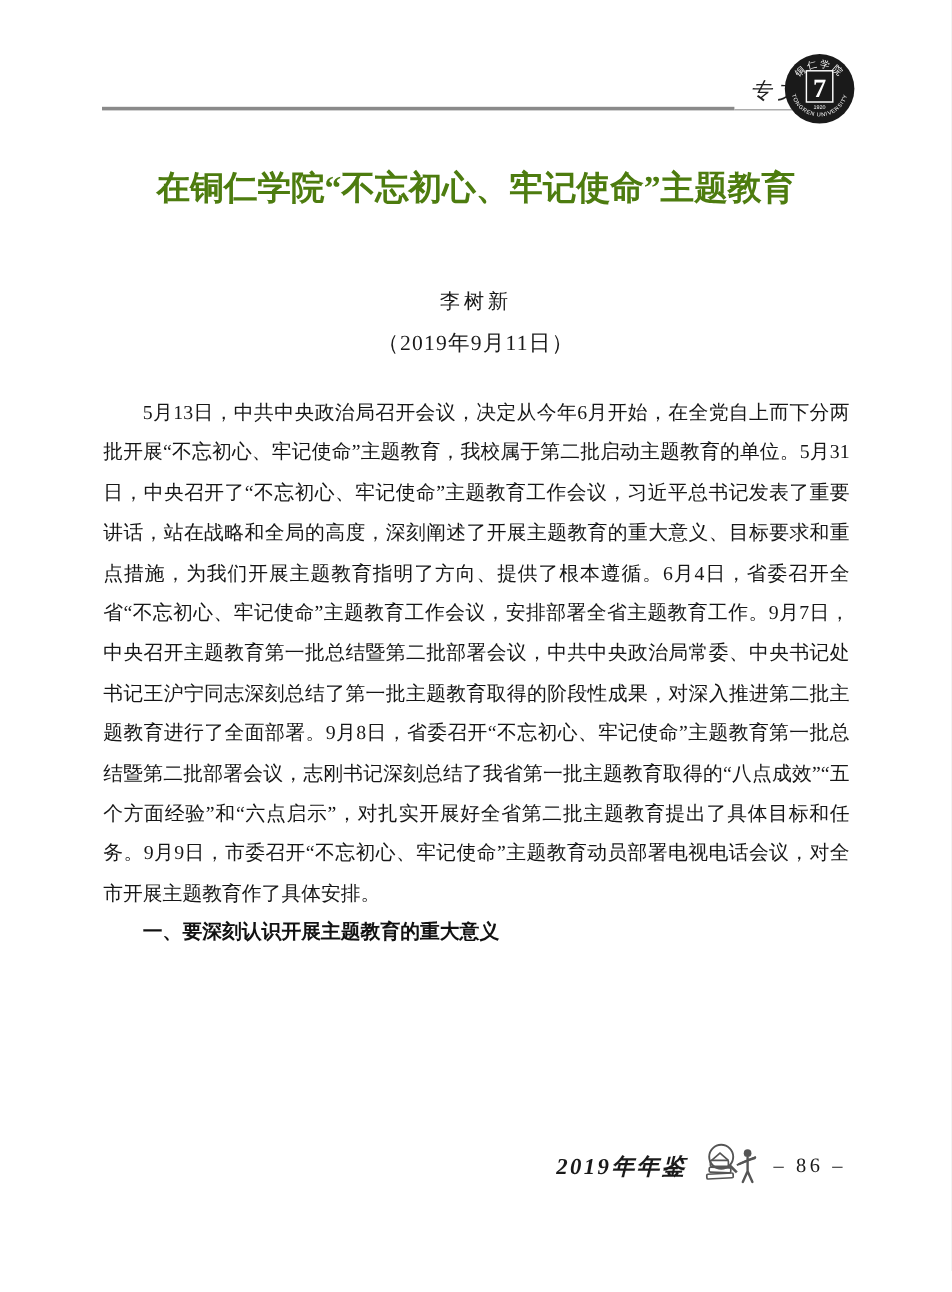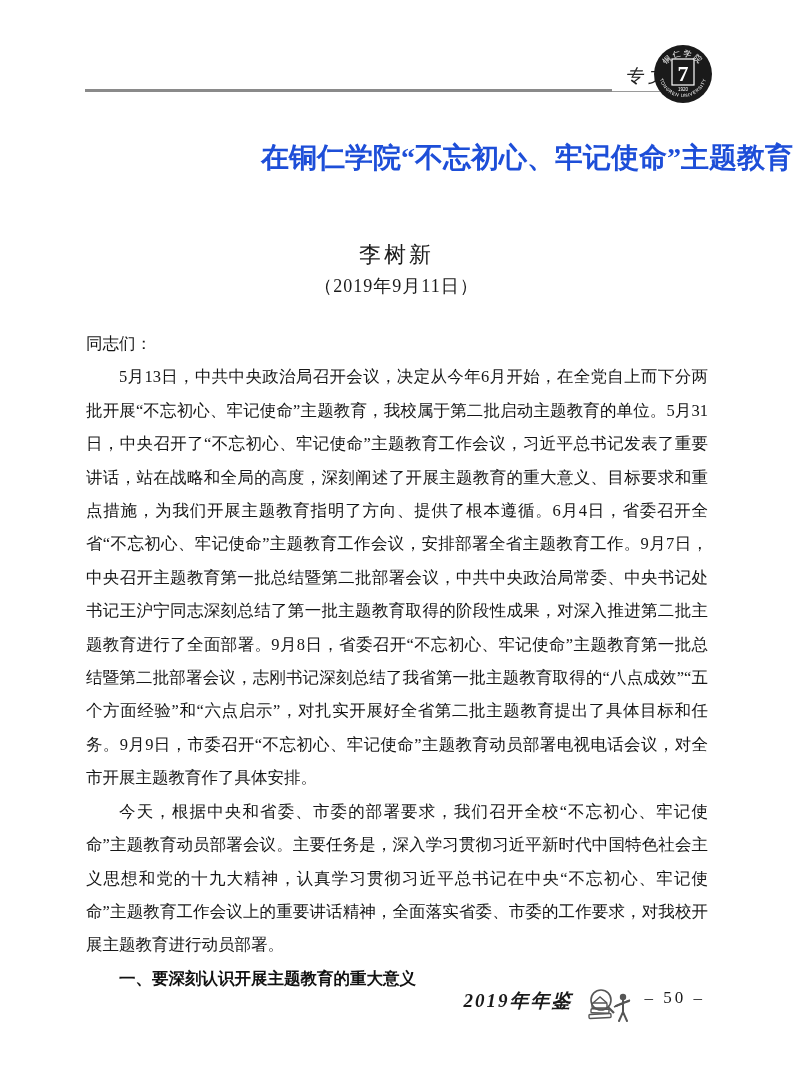--- a/index.html
+++ b/index.html
@@ -38,33 +38,33 @@
   .seal {
     position: absolute;
     left: 653px; top: 44px;
     width: 60px; height: 60px;
   }
   
   .title {
     position: absolute;
     left: 0; top: 138px;
     width: 100%;
-    text-align: right;
+    text-align: center;
     font-weight: bold;
     font-size: 28px;
     line-height: 40px;
-    color: #1d4ed8;
+    color: #4d7c0f;
     font-family: "Liberation Serif", "DejaVu Serif", serif;
   }
   .author {
     position: absolute;
     left: 0; top: 240px;
     width: 100%;
     text-align: center;
-    font-size: 22px;
+    font-size: 17px;
     letter-spacing: 3px;
     color: #1a1a1a;
   }
   .pub-date {
     position: absolute;
     left: 0; top: 274px;
     width: 100%;
     text-align: center;
     font-size: 18px;
     letter-spacing: 1px;
@@ -83,24 +83,24 @@
   .body-text p { text-indent: 2em; }
   .body-text p.salutation { text-indent: 0; }
   .body-text p.heading {
     font-family: "Liberation Sans", "DejaVu Sans", sans-serif;
     font-weight: bold;
     color: #111;
   }
   
   .footer {
     position: absolute;
-    top: 988px;
+    top: 952px;
     right: 88px;
     display: flex;
-    align-items: flex-start;
+    align-items: center;
     gap: 10px;
   }
   .yearbook-label {
     font-style: italic;
     font-weight: bold;
     font-size: 19px;
     letter-spacing: 2px;
     color: #1a1a1a;
   }
   .footer-logo { width: 52px; height: 40px; }
@@ -137,39 +137,37 @@
   </svg>
 
   <div class="title">
     <div>在铜仁学院“不忘初心、牢记使命”主题教育</div>
   </div>
 
   <div class="author">李树新</div>
   <div class="pub-date">（2019年9月11日）</div>
 
   <div class="body-text">
-    <p class="salutation">同志们：</p>
     <p class="normal">5月13日，中共中央政治局召开会议，决定从今年6月开始，在全党自上而下分两批开展“不忘初心、牢记使命”主题教育，我校属于第二批启动主题教育的单位。5月31日，中央召开了“不忘初心、牢记使命”主题教育工作会议，习近平总书记发表了重要讲话，站在战略和全局的高度，深刻阐述了开展主题教育的重大意义、目标要求和重点措施，为我们开展主题教育指明了方向、提供了根本遵循。6月4日，省委召开全省“不忘初心、牢记使命”主题教育工作会议，安排部署全省主题教育工作。9月7日，中央召开主题教育第一批总结暨第二批部署会议，中共中央政治局常委、中央书记处书记王沪宁同志深刻总结了第一批主题教育取得的阶段性成果，对深入推进第二批主题教育进行了全面部署。9月8日，省委召开“不忘初心、牢记使命”主题教育第一批总结暨第二批部署会议，志刚书记深刻总结了我省第一批主题教育取得的“八点成效”“五个方面经验”和“六点启示”，对扎实开展好全省第二批主题教育提出了具体目标和任务。9月9日，市委召开“不忘初心、牢记使命”主题教育动员部署电视电话会议，对全市开展主题教育作了具体安排。</p>
-    <p class="normal">今天，根据中央和省委、市委的部署要求，我们召开全校“不忘初心、牢记使命”主题教育动员部署会议。主要任务是，深入学习贯彻习近平新时代中国特色社会主义思想和党的十九大精神，认真学习贯彻习近平总书记在中央“不忘初心、牢记使命”主题教育工作会议上的重要讲话精神，全面落实省委、市委的工作要求，对我校开展主题教育进行动员部署。</p>
     <p class="heading">一、要深刻认识开展主题教育的重大意义</p>
 
   </div>
 
   <div class="footer">
     <span class="yearbook-label">2019年年鉴</span>
     <svg class="footer-logo" viewBox="0 0 52 40">
 
       <rect x="6" y="26" width="22" height="4" rx="1" fill="none" stroke="#555" stroke-width="1.4" transform="rotate(-3 17 28)"></rect>
       <rect x="8" y="21" width="18" height="4" rx="1" fill="none" stroke="#555" stroke-width="1.4" transform="rotate(2 17 23)"></rect>
       <rect x="9" y="15" width="15" height="5" rx="1" fill="none" stroke="#555" stroke-width="1.4"></rect>
       <path d="M10 15 L17 9 L24 15" fill="none" stroke="#555" stroke-width="1.4"></path>
 
       <circle cx="18" cy="12" r="10" fill="none" stroke="#555" stroke-width="1.6"></circle>
       <line x1="25" y1="19" x2="31" y2="25" stroke="#555" stroke-width="2.2"></line>
 
       <circle cx="40" cy="9" r="3.2" fill="#555"></circle>
       <path d="M40 12.5 L40 24 M40 15 L33 18 M40 15 L46 13 M40 24 L36 33 M40 24 L44 33" fill="none" stroke="#555" stroke-width="2" stroke-linecap="round"></path>
       <line x1="31" y1="19" x2="47" y2="12" stroke="#555" stroke-width="1.6"></line>
     </svg>
-    <span class="page-number">– 50 –</span>
+    <span class="page-number">– 86 –</span>
   </div>
 
 </div>
 
 </body></html>

